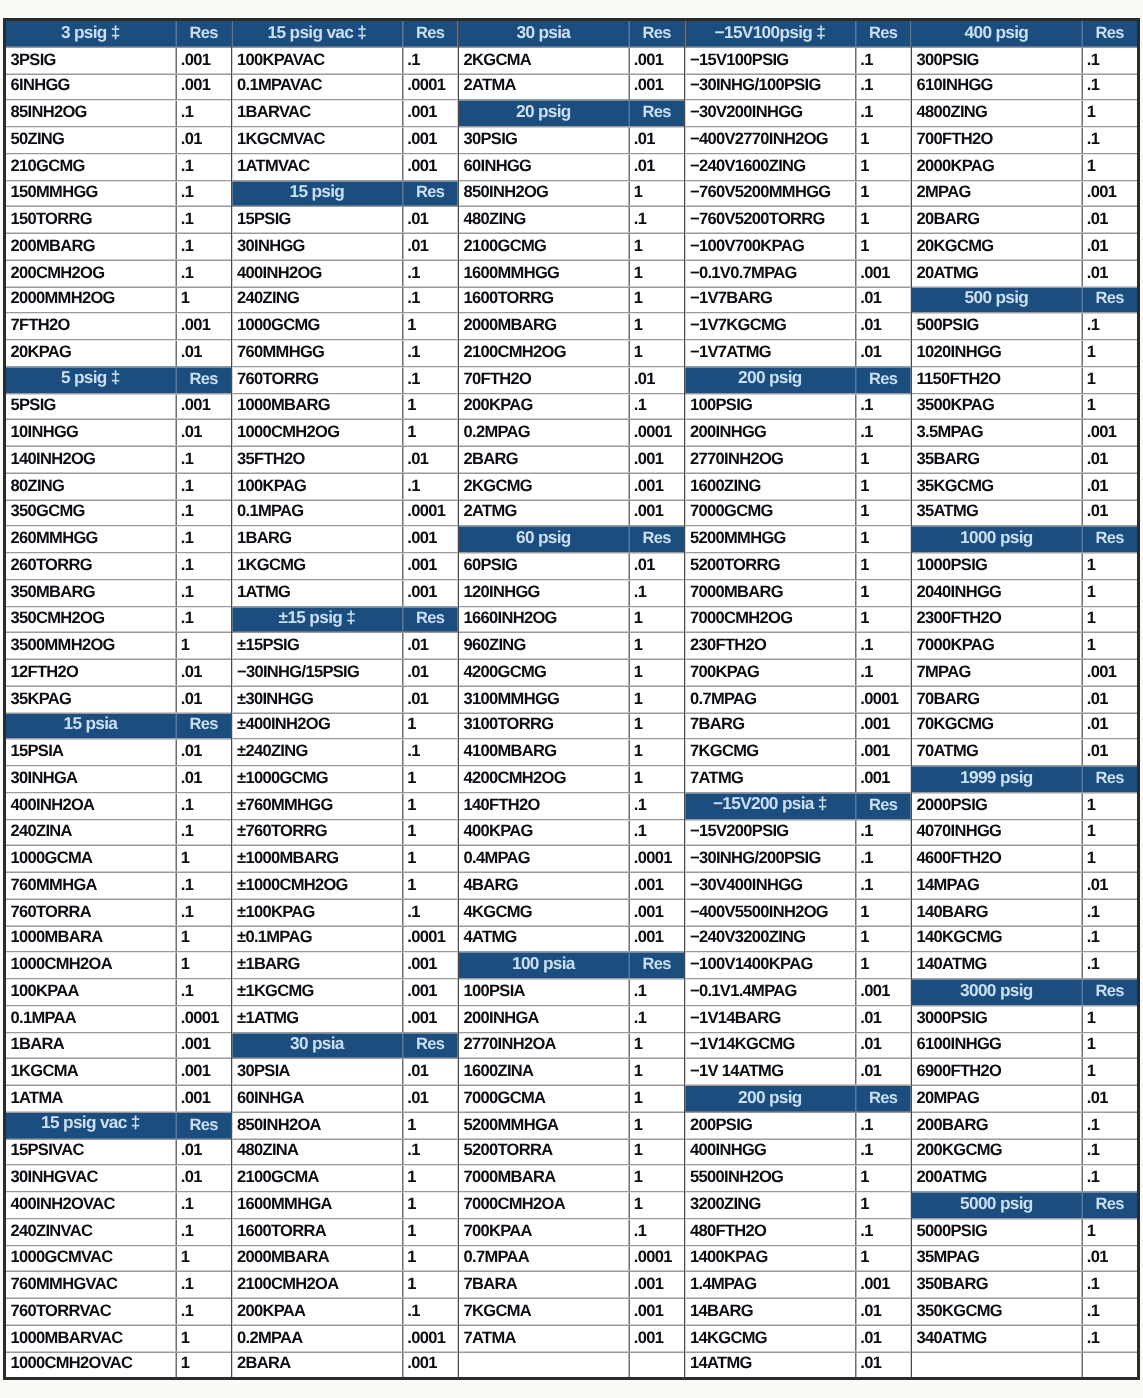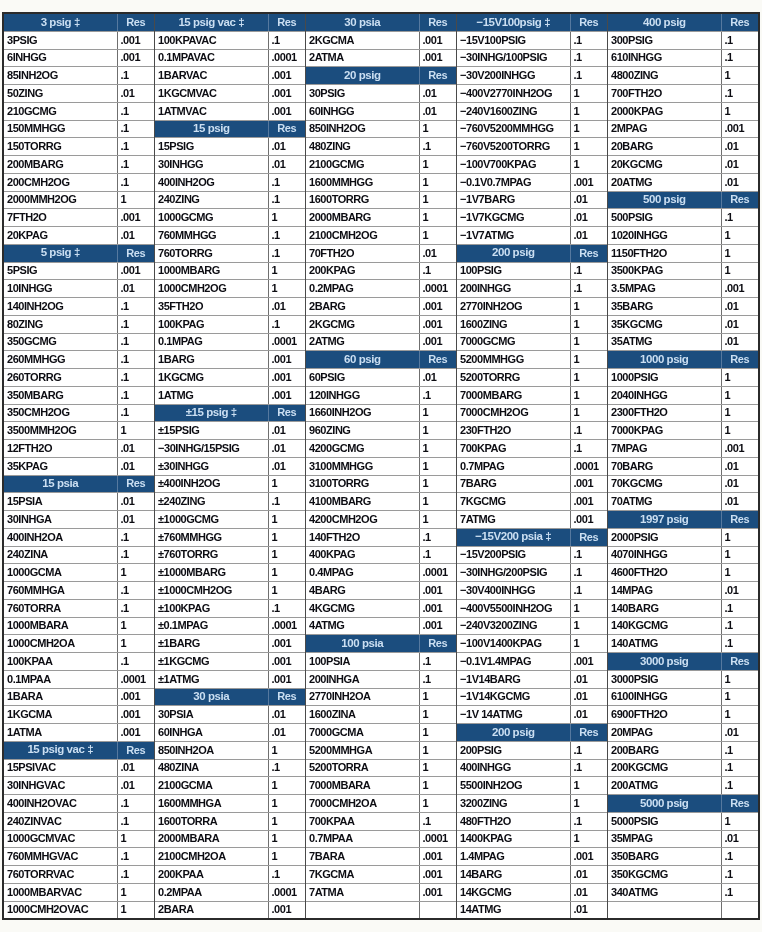--- a/index.html
+++ b/index.html
@@ -989,21 +989,21 @@
         </div>
         <div class="row">
           <div class="cell name">70KGCMG</div>
           <div class="cell res">.01</div>
         </div>
         <div class="row">
           <div class="cell name">70ATMG</div>
           <div class="cell res">.01</div>
         </div>
         <div class="row hdr">
-          <div class="cell name">1997 psig</div>
+          <div class="cell name">1999 psig</div>
           <div class="cell res">Res</div>
         </div>
         <div class="row">
           <div class="cell name">2000PSIG</div>
           <div class="cell res">1</div>
         </div>
         <div class="row">
           <div class="cell name">4070INHGG</div>
           <div class="cell res">1</div>
         </div>

